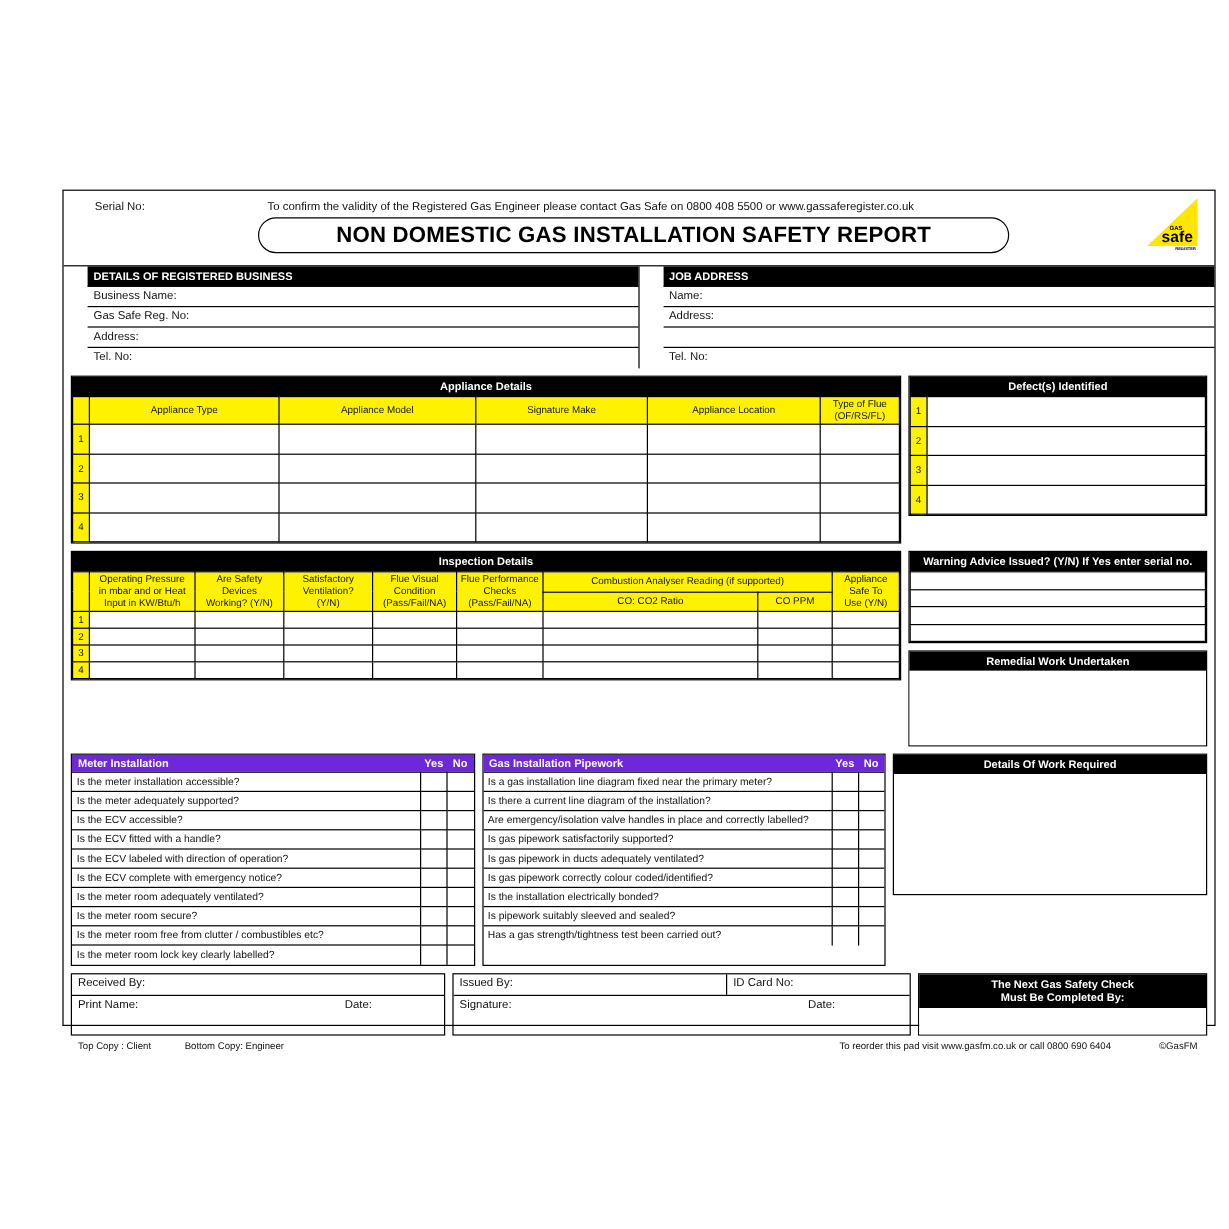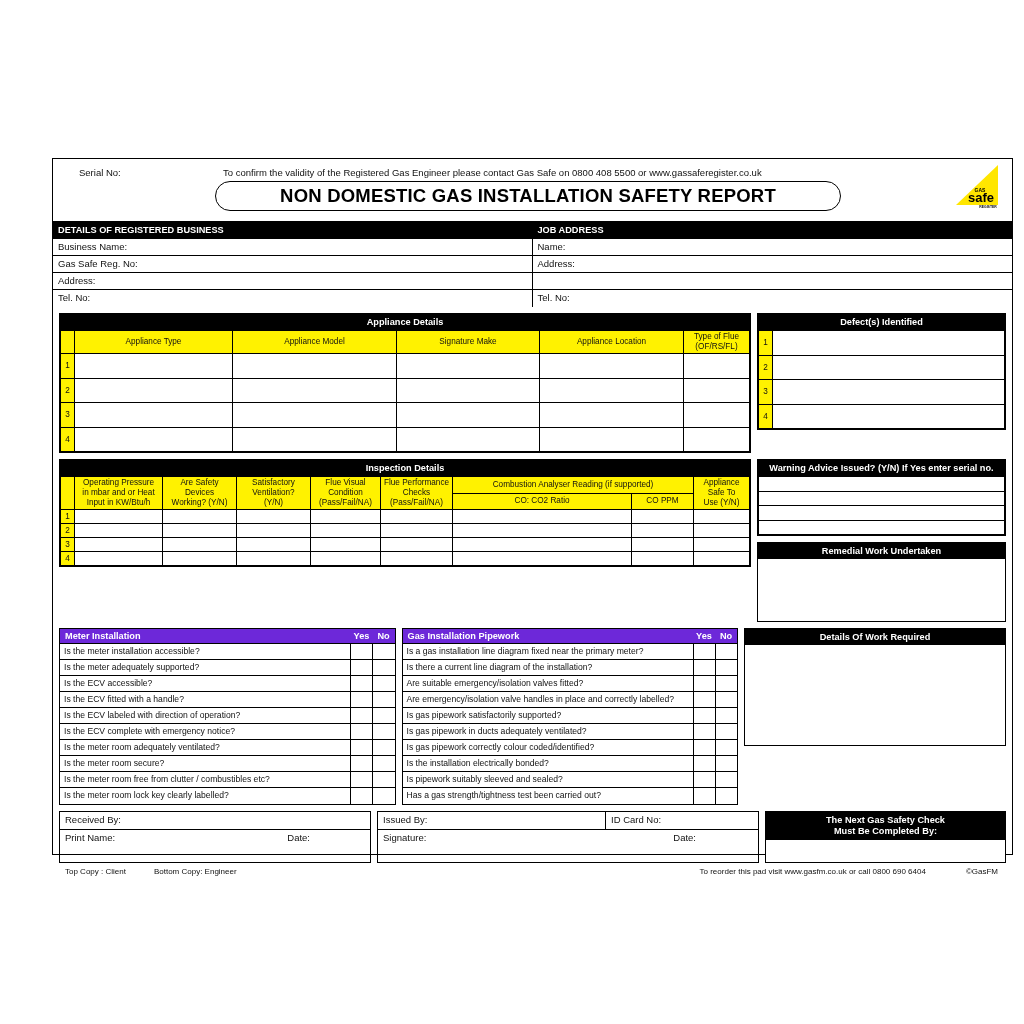--- a/index.html
+++ b/index.html
@@ -52,21 +52,21 @@
   .blk{
     background:#000; color:#fff;
     font-size:9.2px; font-weight:bold;
     padding:2px 0 2px 5px;
     line-height:12px;
     box-sizing:border-box;
   }
   .yel{background:#fff200;}
   
   .biz{display:flex;border-top:1.5px solid #000;}
-  .biz-col{width:50%;box-sizing:border-box;}
+  .biz-col{width:50%;box-sizing:border-box;margin-left:20px;}
   .biz-col .blk{border-bottom:1px solid #000;}
   .biz-col.left{border-right:1.5px solid #000;}
   .fld{
     height:17px; font-size:9.5px; color:#111;
     padding:2px 0 0 5px;
     border-bottom:1px solid #000;
     box-sizing:border-box;
   }
   .fld.last{border-bottom:none;}
   
@@ -486,25 +486,20 @@
               <td class="q">Is a gas installation line diagram fixed near the primary meter?</td>
               <td class="box mid2"></td>
               <td class="box"></td>
             </tr>
         <tr>
               <td class="q">Is there a current line diagram of the installation?</td>
               <td class="box mid2"></td>
               <td class="box"></td>
             </tr>
         <tr>
-              <td class="q">Are suitable emergency/isolation valves fitted?</td>
-              <td class="box mid2"></td>
-              <td class="box"></td>
-            </tr>
-        <tr>
               <td class="q small-q">Are emergency/isolation valve handles in place and correctly labelled?</td>
               <td class="box mid2"></td>
               <td class="box"></td>
             </tr>
         <tr>
               <td class="q">Is gas pipework satisfactorily supported?</td>
               <td class="box mid2"></td>
               <td class="box"></td>
             </tr>
         <tr>

